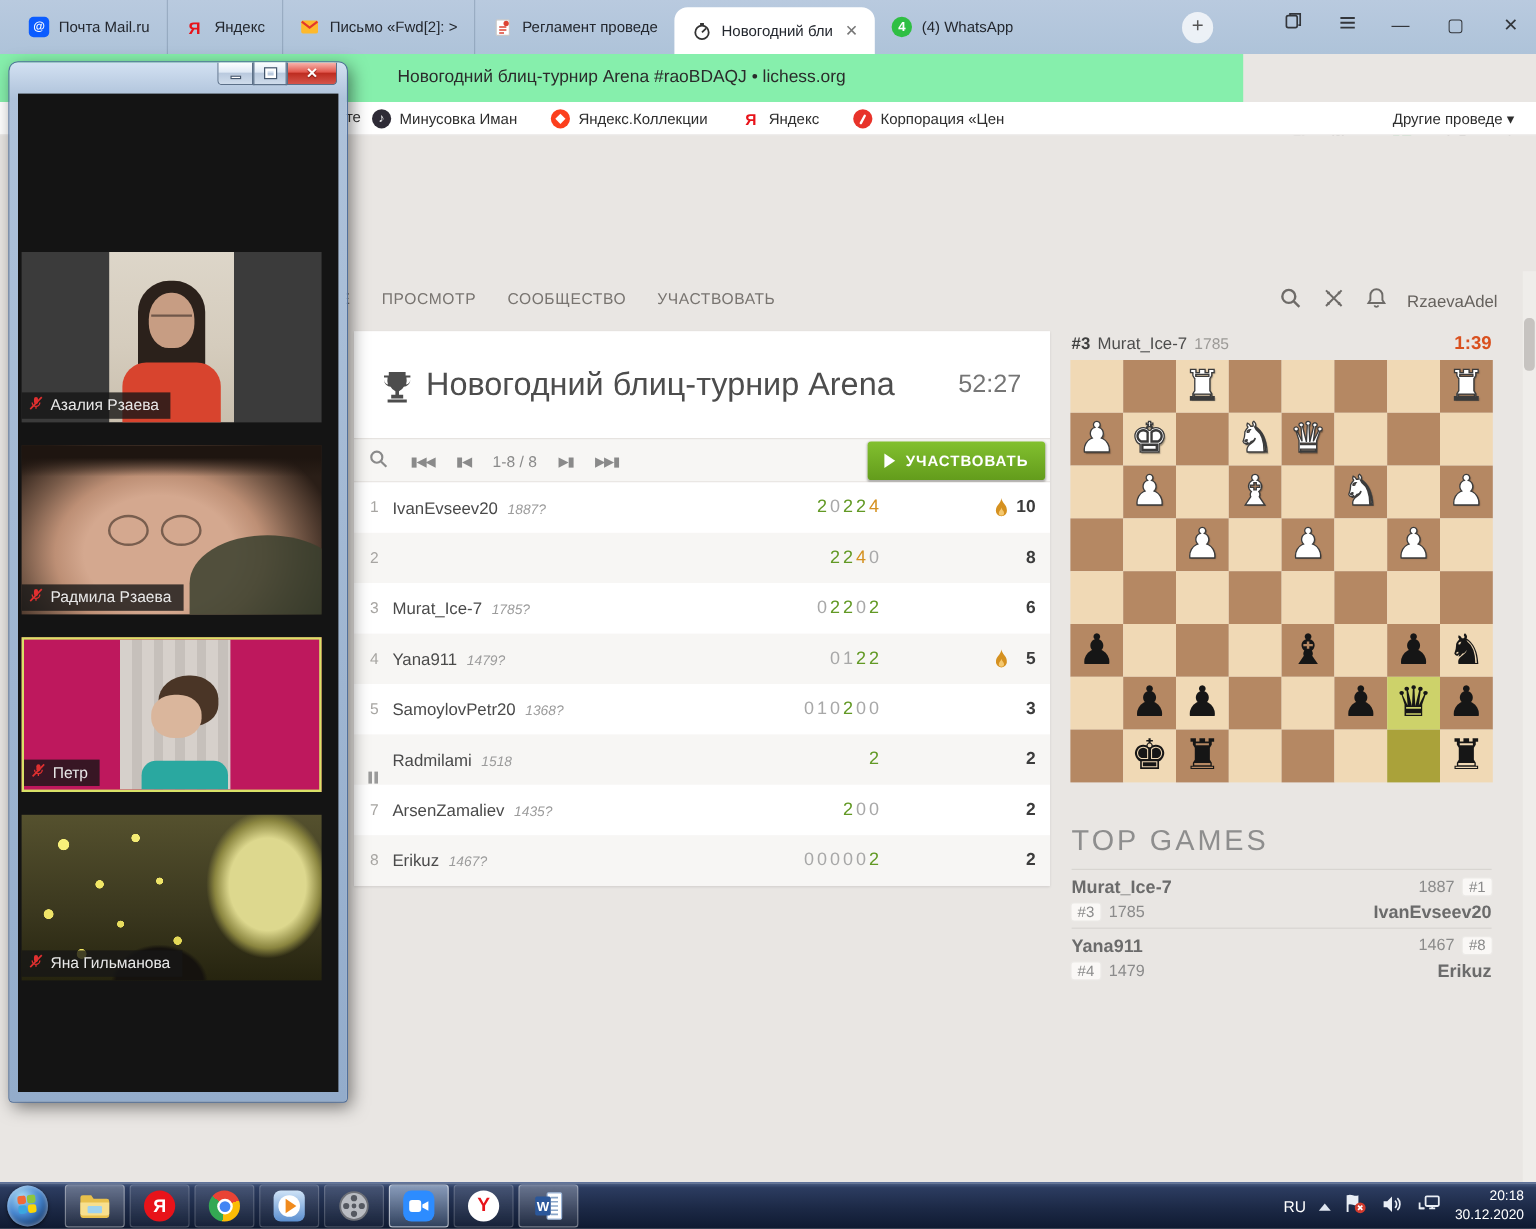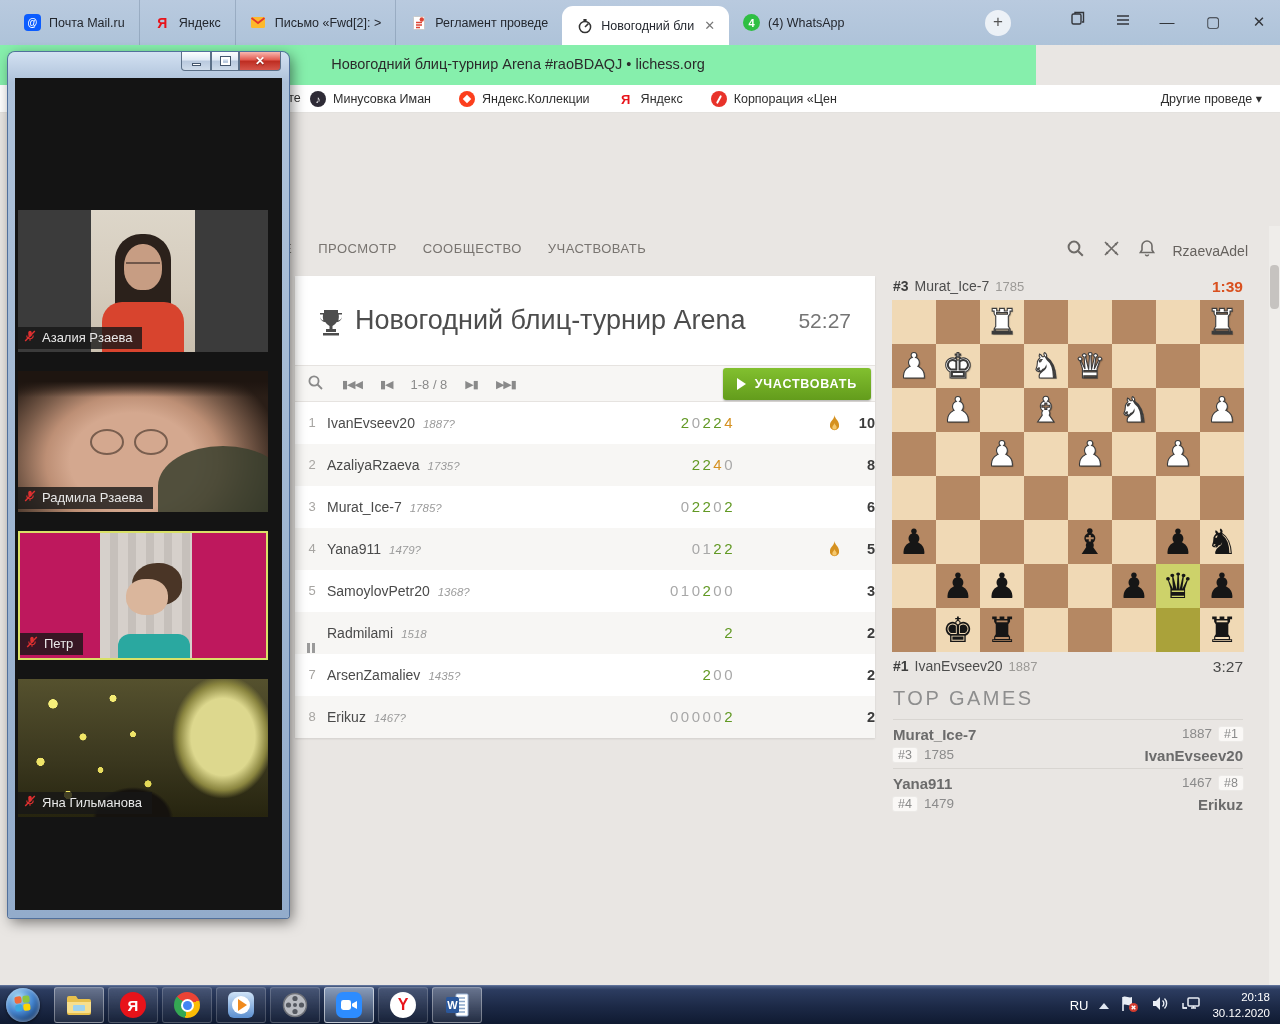--- a/index.html
+++ b/index.html
@@ -70,42 +70,42 @@
 
   .standings { background:#fff; }
   .srow { position:relative; height:42px; background:#fff; }
   .srow:nth-child(even) { background:#f7f6f4; }
   .srow .rank { position:absolute; left:8px; top:0; width:18px; text-align:center; line-height:42px; font-size:13px; color:#a7a5a2; }
   .srow .pname { position:absolute; left:32px; top:0; line-height:42px; font-size:14px; color:#4a4a4a; white-space:nowrap; }
   .srow .rating { font-size:11.5px; font-style:italic; color:#9b9b9b; margin-left:8px; font-weight:normal; }
   .srow .scores { position:absolute; right:140px; top:0; line-height:42px; font-size:15px; letter-spacing:2.5px; white-space:nowrap; }
   .sc-g { color:#629924; } .sc-o { color:#d59120; } .sc-x { color:#a8a8a8; }
   .srow .flame { position:absolute; right:34px; top:13px; }
-  .srow .ptotal { position:absolute; right:0; top:0; width:28px; line-height:42px; text-align:right; font-size:14.5px; font-weight:bold; color:#3c3c3c; }
+  .srow .ptotal { position:absolute; right:12px; top:0; width:28px; line-height:42px; text-align:right; font-size:14.5px; font-weight:bold; color:#3c3c3c; }
   .pauseic { display:inline-block; margin-top:16px; }
   .pauseic i { display:inline-block; width:3px; height:10px; background:#9a9a9a; margin-right:2px; }
 
   
   .fg-top, .fg-bottom { position:absolute; left:893px; width:350px; height:20px; font-size:14px; color:#4d4d4d; }
   .fg-top { top:165px; } .fg-bottom { top:545px; }
   .fg-rank { font-weight:bold; color:#3f3f3f; margin-right:6px; }
   .fg-rating { color:#9c9a97; margin-left:6px; font-size:13px; }
   .fg-clock { position:absolute; right:0; top:0; font-size:15.5px; }
   .fg-top .fg-clock { color:#d9501e; font-weight:bold; }
   .fg-bottom .fg-clock { color:#4a4a4a; }
 
   .board { position:absolute; left:892px; top:187px; width:352px; height:352px; display:grid;
     grid-template-columns:repeat(8,44px); grid-template-rows:repeat(8,44px); }
   .sq { width:44px; height:44px; position:relative; }
   .piece { font-family:"DejaVu Sans",sans-serif; font-size:35px; line-height:44px; width:44px; text-align:center; display:block; }
   .wp { color:#fff; -webkit-text-stroke:1.1px #3b3b3b; text-shadow:1px 1px 1px rgba(0,0,0,.35); }
   .bp { color:#161616; }
 
   .topgames { position:absolute; left:893px; top:574px; width:350px; }
-  .tg-head { font-size:20px; color:#8e8e8e; letter-spacing:2.5px; margin-bottom:9px; }
+  .tg-head { font-size:24px; color:#8e8e8e; letter-spacing:2.5px; margin-bottom:9px; }
   .tg-entry { position:relative; height:49px; border-top:1px solid #d8d5d1; padding-top:6px; }
   .tg-l1, .tg-l2 { position:relative; height:21px; }
   .tg-name { position:absolute; left:0; font-size:15px; font-weight:bold; color:#6b6b6b; }
   .tg-right { position:absolute; right:0; font-size:13.5px; color:#8b8b8b; display:flex; gap:7px; align-items:center; }
   .tg-chip { background:#faf8f6; border-radius:2px; padding:0 5px; font-size:12.5px; color:#8a8a8a; box-shadow:0 0 0 1px #eceae7; }
   .tg-left2 { position:absolute; left:0; display:flex; gap:7px; align-items:center; font-size:13.5px; color:#8b8b8b; }
   .tg-bname { position:absolute; right:0; font-size:15px; font-weight:bold; color:#6b6b6b; }
 
   
   .zoomwin { position:absolute; left:8px; top:52px; width:281px; height:866px; border-radius:7px 7px 3px 3px;
@@ -376,21 +376,20 @@
           <span class="pname"><b style="font-weight:normal">IvanEvseev20</b><span class="rating">1887?</span></span>
           <span class="scores"><span class="sc-g">2</span><span class="sc-x">0</span><span class="sc-g">2</span><span class="sc-g">2</span><span class="sc-o">4</span></span>
           <span class="flame"><svg width="13" height="17" viewBox="0 0 13 17">
               <path d="M6.5 0C6.8 4 11 5.4 11 9.6a4.6 4.6 0 1 1-9 0C2 6.4 6.2 4.4 6.5 0z" fill="#d59120"></path>
               <path d="M6.5 8c.2 2 2.2 2.6 2.2 4.4a2.2 2.2 0 1 1-4.4 0C4.3 10.8 6.3 10 6.5 8z" fill="#f5c86e"></path>
             </svg></span>
           <span class="ptotal">10</span>
         </div>
         <div class="srow">
           <span class="rank">2</span>
-          <span class="pname"><b style="font-weight:normal">AzaliyaRzaeva</b><span class="rating">1735?</span></span>
           <span class="scores"><span class="sc-g">2</span><span class="sc-g">2</span><span class="sc-o">4</span><span class="sc-x">0</span></span>
           <span class="ptotal">8</span>
         </div>
         <div class="srow">
           <span class="rank">3</span>
           <span class="pname"><b style="font-weight:normal">Murat_Ice-7</b><span class="rating">1785?</span></span>
           <span class="scores"><span class="sc-x">0</span><span class="sc-g">2</span><span class="sc-g">2</span><span class="sc-x">0</span><span class="sc-g">2</span></span>
           <span class="ptotal">6</span>
         </div>
         <div class="srow">
@@ -543,24 +542,20 @@
         <span class="piece bp">♜</span>
       </div>
       <div class="sq" style="background: rgb(240, 217, 181);"></div>
       <div class="sq" style="background: rgb(181, 136, 99);"></div>
       <div class="sq" style="background: rgb(240, 217, 181);"></div>
       <div class="sq" style="background: rgb(170, 162, 58);"></div>
       <div class="sq" style="background: rgb(240, 217, 181);">
         <span class="piece bp">♜</span>
       </div>
     </div>
-  <div class="fg-bottom">
-    <span class="fg-rank">#1</span><span>IvanEvseev20</span><span class="fg-rating">1887</span>
-    <span class="fg-clock">3:27</span>
-  </div>
 
   <div class="topgames">
     <div class="tg-head">TOP GAMES</div>
     <div id="topgames-list">
         <div class="tg-entry">
           <div class="tg-l1">
             <span class="tg-name">Murat_Ice-7</span>
             <span class="tg-right">
               <span>1887</span>
               <span class="tg-chip">#1</span>

